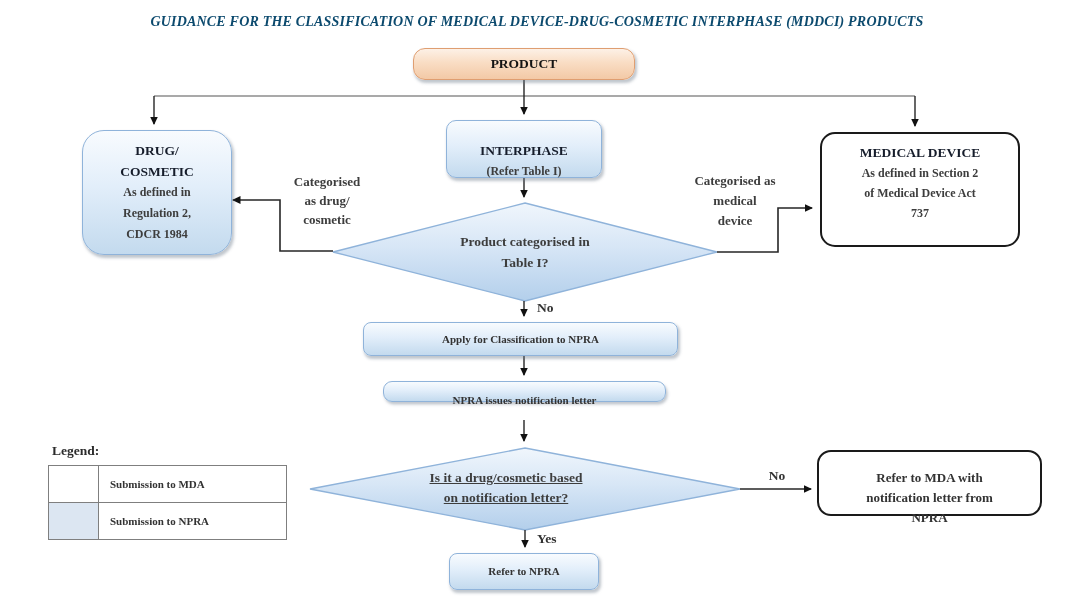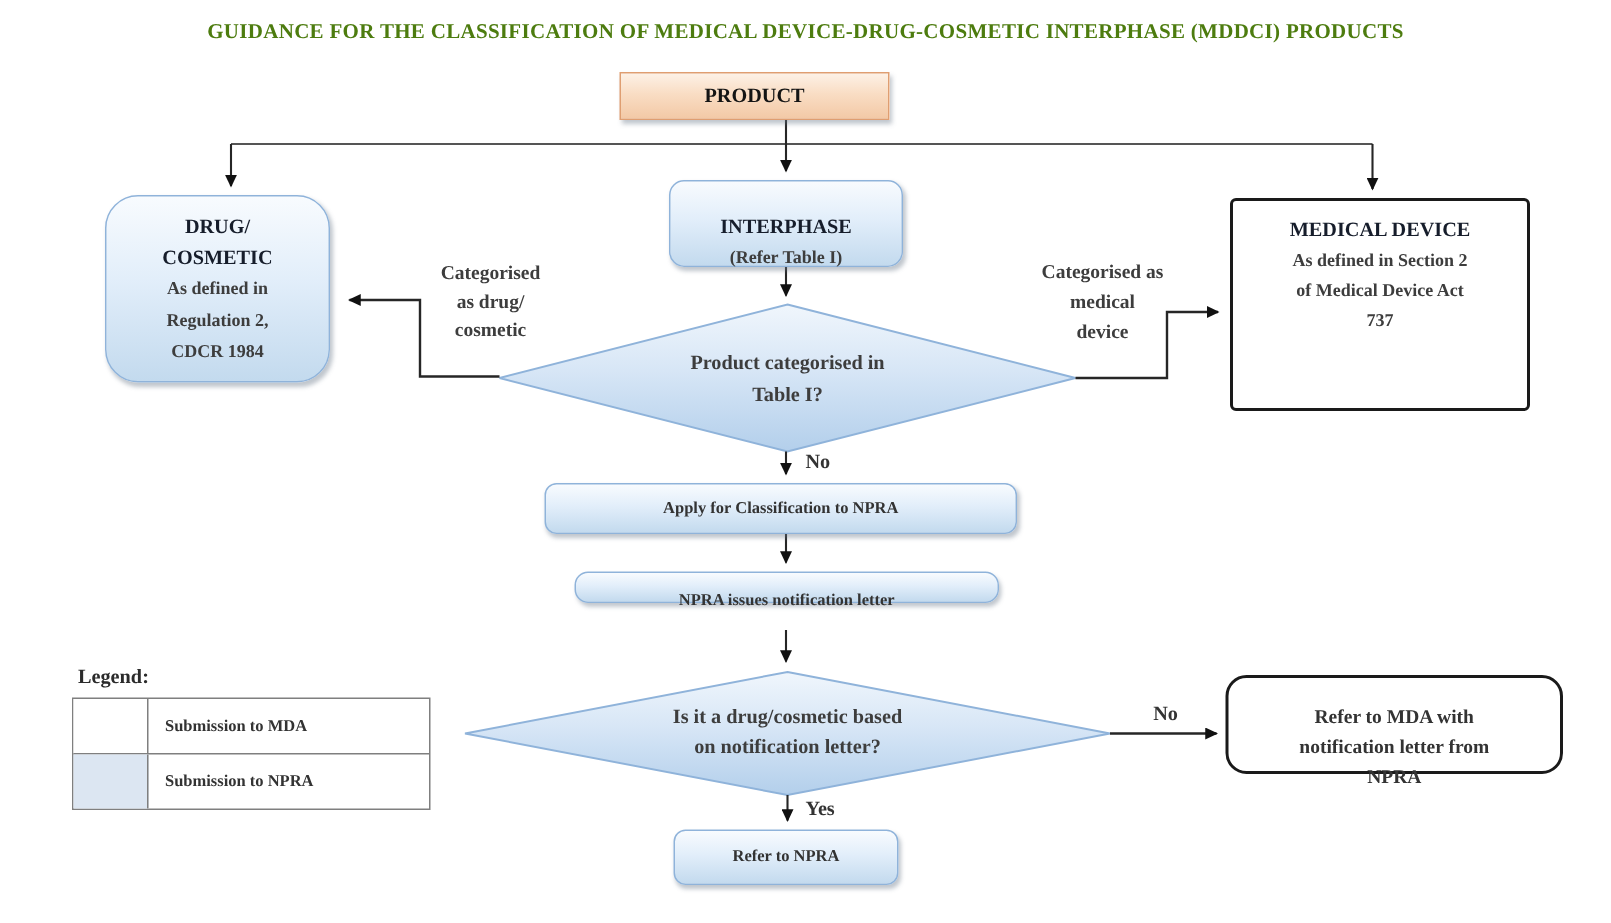--- a/index.html
+++ b/index.html
@@ -5,21 +5,21 @@
   html,body{margin:0;padding:0;background:#fff;}
   #canvas{
     position:relative;width:1074px;height:615px;background:#ffffff;overflow:hidden;
     font-family:"Liberation Serif","DejaVu Serif",serif;
   }
   #wires{position:absolute;left:0;top:0;width:1074px;height:615px;}
   .abs{position:absolute;box-sizing:border-box;}
   .pre{white-space:pre-line;}
   .title{
     left:0;top:14px;width:1074px;text-align:center;
-    font-size:14px;font-weight:bold;color:#4d7c0f;letter-spacing:.2px;
+    font-size:14px;font-weight:bold;color:#0c4a6e;letter-spacing:.2px;font-style:italic;
   }
   .node{
     text-align:center;color:#26303d;
     box-shadow:1.5px 2.5px 3px rgba(105,120,135,.42);
   }
   .blue{
     background:linear-gradient(to bottom,#f8fbfe 0%,#e2eefa 45%,#c3daee 100%);
     border:1.6px solid #8fb3da;
   }
   .peach{
@@ -33,30 +33,30 @@
   .node-body{font-weight:bold;font-size:12px;color:#3d3d3d;}
   .single{font-weight:bold;font-size:11px;color:#333333;}
   .diamond-text{
     text-align:center;font-weight:bold;font-size:13.5px;color:#3d3d3d;line-height:21px;
   }
   .edge-label{
     text-align:center;font-weight:bold;font-size:13px;color:#3d3d3d;line-height:19px;
   }
   .yn{font-weight:bold;font-size:13.5px;color:#333333;}
   
-  .product-box{left:413px;top:48px;width:180px;height:32px;border-radius:0;line-height:29px;font-size:13.5px;font-weight:bold;color:#141414;}
-  .drug-box{left:70px;top:130px;width:150px;height:125px;border-radius:22px;padding-top:9px;line-height:21px;}
+  .product-box{left:413px;top:48px;width:222px;height:32px;border-radius:12px;line-height:29px;font-size:13.5px;font-weight:bold;color:#141414;}
+  .drug-box{left:82px;top:130px;width:150px;height:125px;border-radius:22px;padding-top:9px;line-height:21px;}
   .interphase-box{left:446px;top:120px;width:156px;height:58px;border-radius:10px;padding-top:19px;line-height:21px;}
-  .medical-box{left:820px;top:132px;width:200px;height:142px;border-radius:4px;padding-top:9px;line-height:20px;}
+  .medical-box{left:820px;top:132px;width:200px;height:115px;border-radius:15px;padding-top:9px;line-height:20px;}
   .apply-box{left:363px;top:322px;width:315px;height:34px;border-radius:8px;line-height:32px;}
   .npra-box{left:383px;top:381px;width:283px;height:21px;border-radius:9px;line-height:37px;}
   .refer-npra-box{left:449px;top:553px;width:150px;height:37px;border-radius:8px;line-height:35px;}
   .mda-box{left:817px;top:450px;width:225px;height:66px;border-radius:14px;padding-top:16px;line-height:20px;font-weight:bold;font-size:13px;color:#333;}
   .d1-text{left:385px;top:231px;width:280px;}
-  .d2-text{left:385px;top:468px;width:280px;line-height:20px;}
+  .d2-text{left:366px;top:468px;width:280px;line-height:20px;text-decoration:underline;}
   .lbl-drug{left:267px;top:172px;width:120px;}
   .lbl-device{left:675px;top:171px;width:120px;line-height:20px;}
   .no1{left:537px;top:300px;}
   .no2{left:752px;top:468px;width:50px;text-align:center;}
   .yes1{left:537px;top:531px;}
   
   .legend-heading{left:52px;top:443px;font-weight:bold;font-size:13.5px;color:#2b2b2b;}
   .legend-table{left:48px;top:465px;width:239px;border:1.2px solid #7f7f7f;background:#fff;}
   .legend-row{display:flex;height:36px;}
   .legend-row + .legend-row{border-top:1.2px solid #7f7f7f;}

